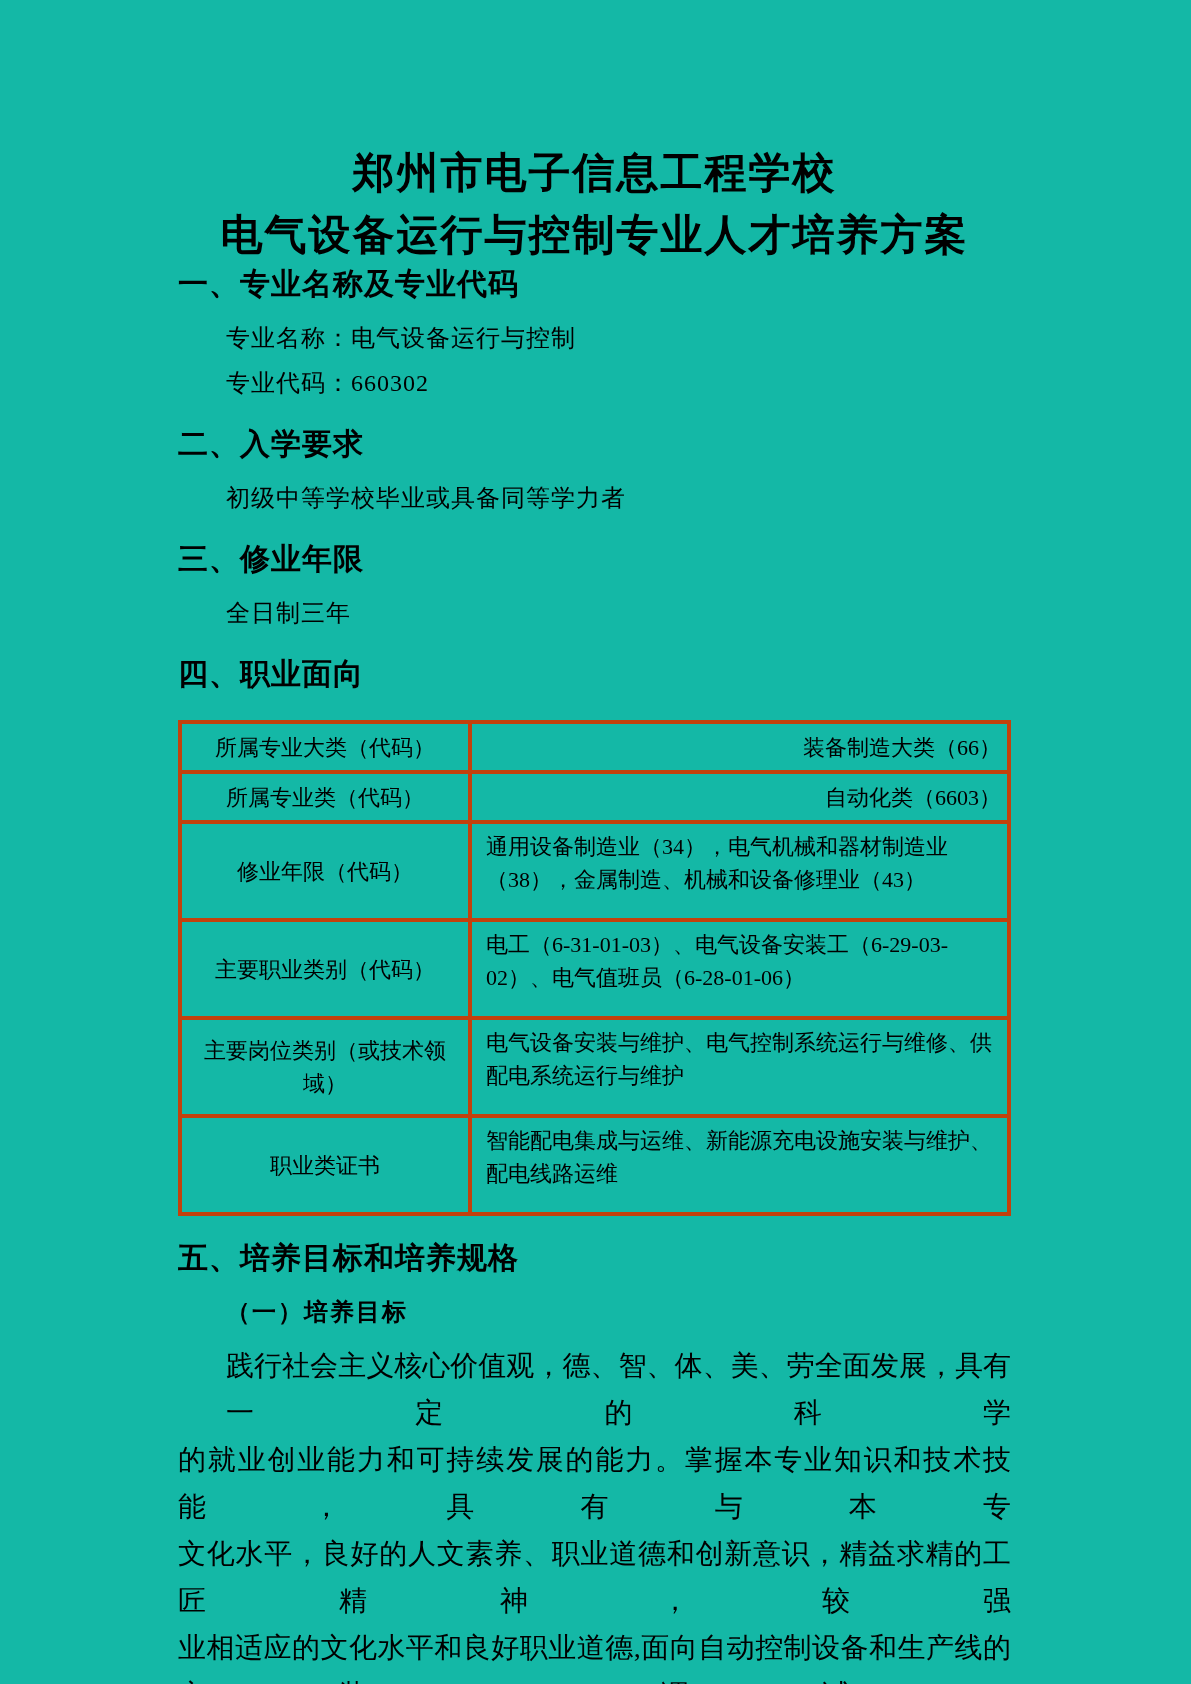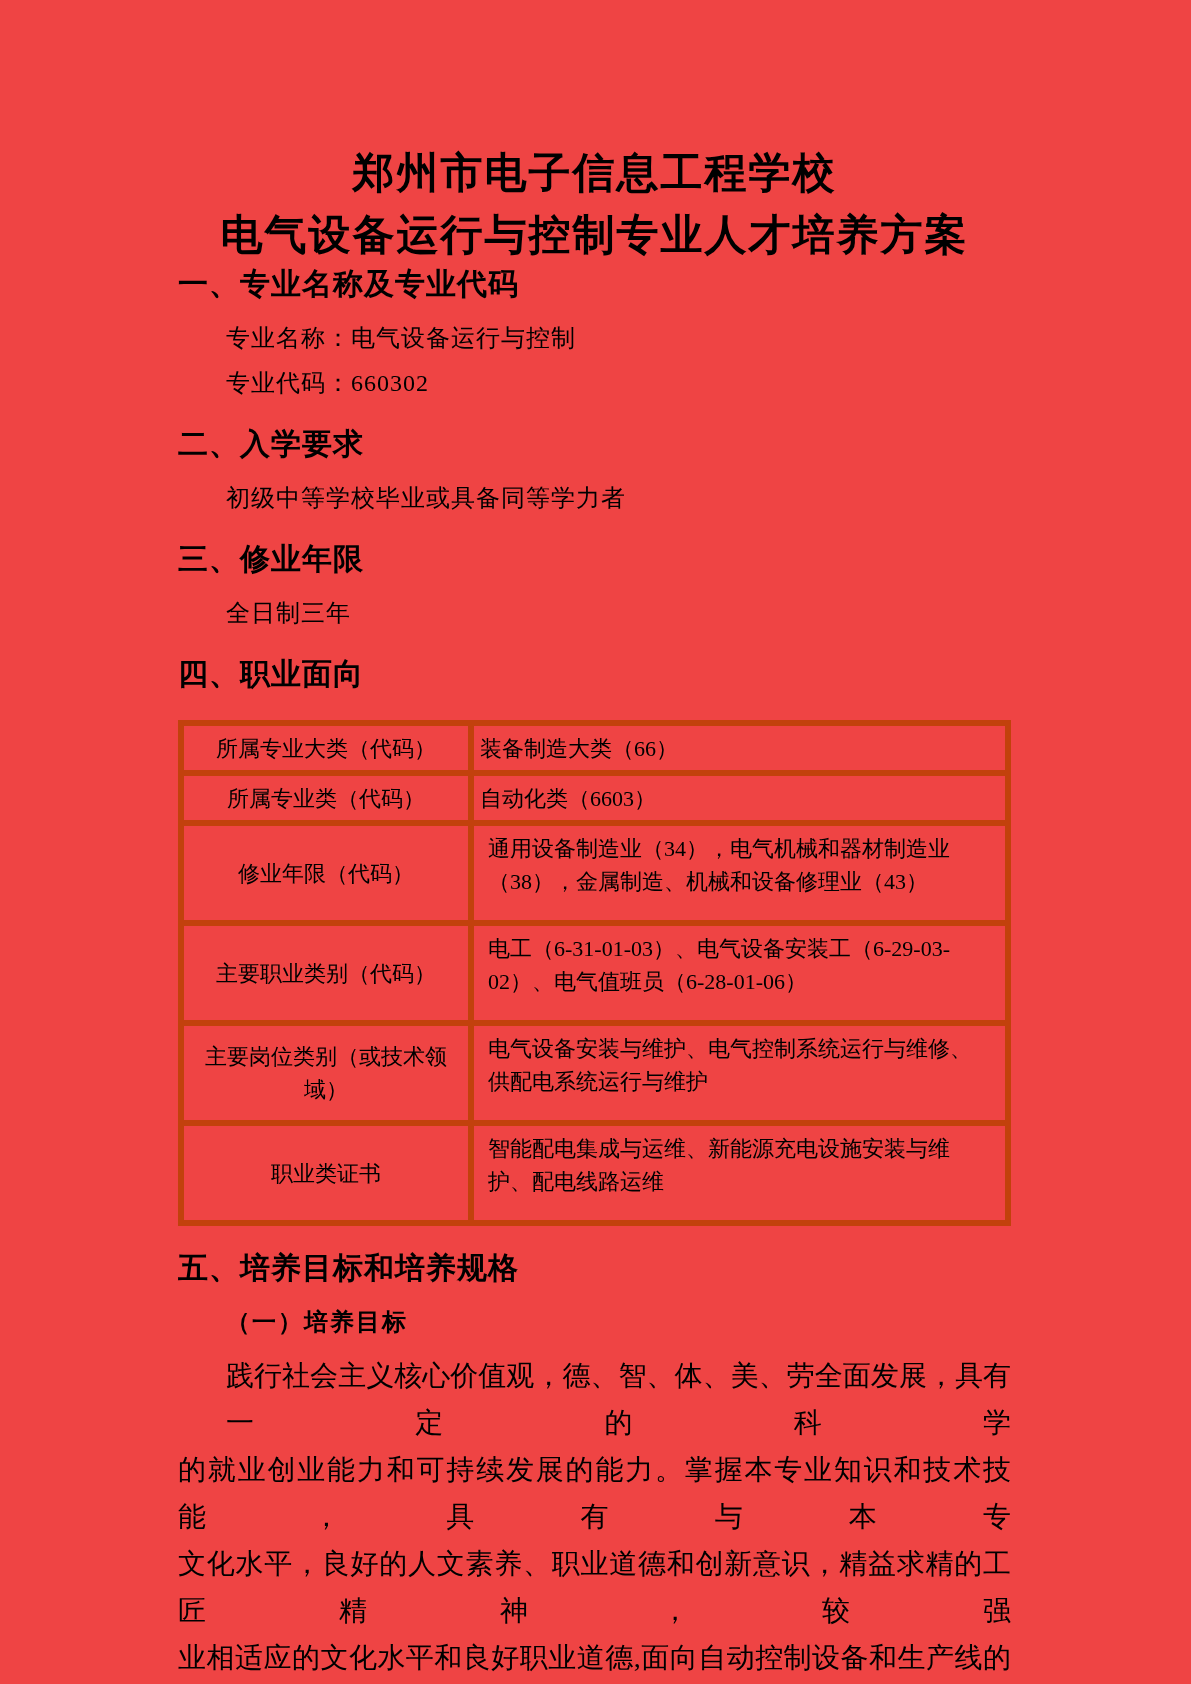--- a/index.html
+++ b/index.html
@@ -1,21 +1,21 @@
 <!DOCTYPE html>
 <html><head>
 <meta charset="utf-8">
 <style>
   * { margin: 0; padding: 0; box-sizing: border-box; }
   html, body { background: #e8e8e8; }
   .page {
     width: 1191px;
     height: 1684px;
     margin: 0 auto;
-    background: #ef4444;
+    background: #14b8a6;
     position: relative;
     color: #000000;
     font-family: "Liberation Serif", "DejaVu Serif", serif;
     overflow: hidden;
   }
   .content {
     padding-left: 178px;
     padding-right: 180px;
   }
   
@@ -48,35 +48,35 @@
   }
   .body-after-heading { margin-top: 14px; }
   
   .career-table {
     margin-top: 28px;
     width: 833px;
     border-collapse: collapse;
     table-layout: fixed;
   }
   .career-table td {
-    border: 6px solid #c2410c;
+    border: 4px solid #c2410c;
     font-size: 22px;
     line-height: 33px;
     vertical-align: middle;
   }
   .career-table td.lbl {
     width: 290px;
     text-align: center;
     padding: 0 4px;
   }
   .career-table td.val {
     text-align: left;
     padding: 6px 12px 22px 14px;
   }
-  .career-table td.val.center { text-align: left; padding: 0 6px; }
+  .career-table td.val.center { text-align: right; padding: 0 6px; }
   .career-table tr.single { height: 50px; }
   .career-table tr.double { height: 66px; }
   
   .subsec {
     margin-top: 20px;
     font-weight: bold;
     font-size: 24px;
     line-height: 32px;
     text-indent: 48px;
     letter-spacing: 2px;

